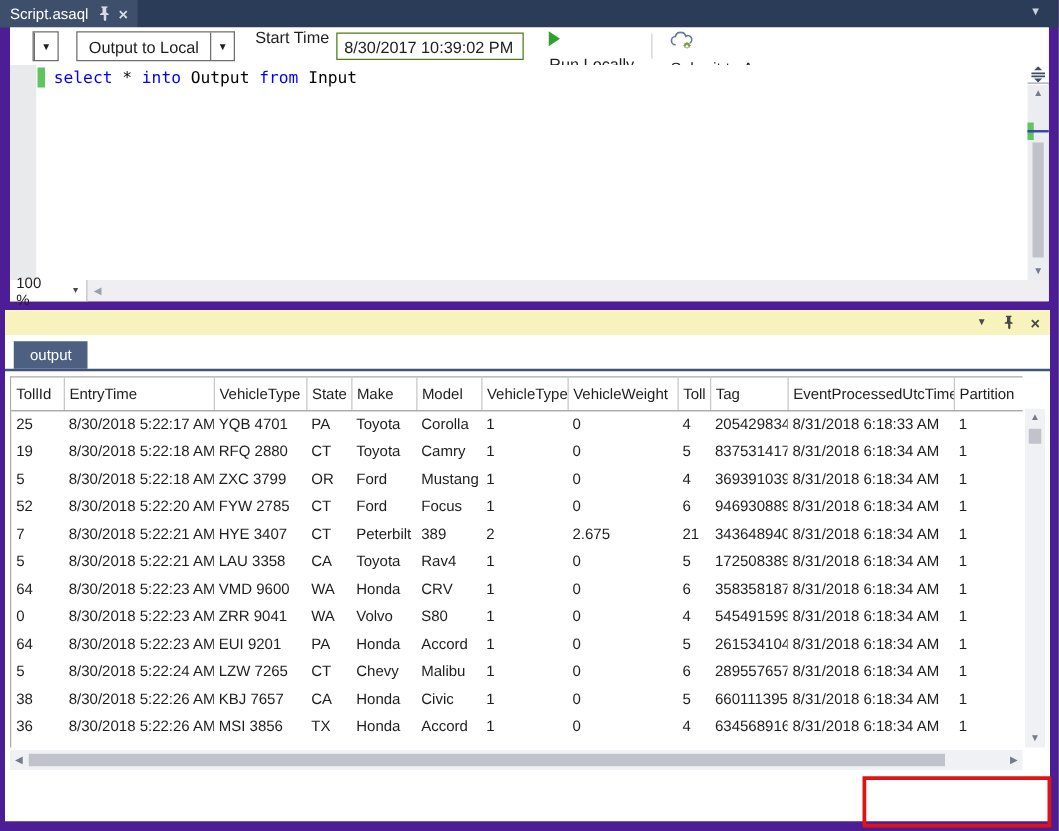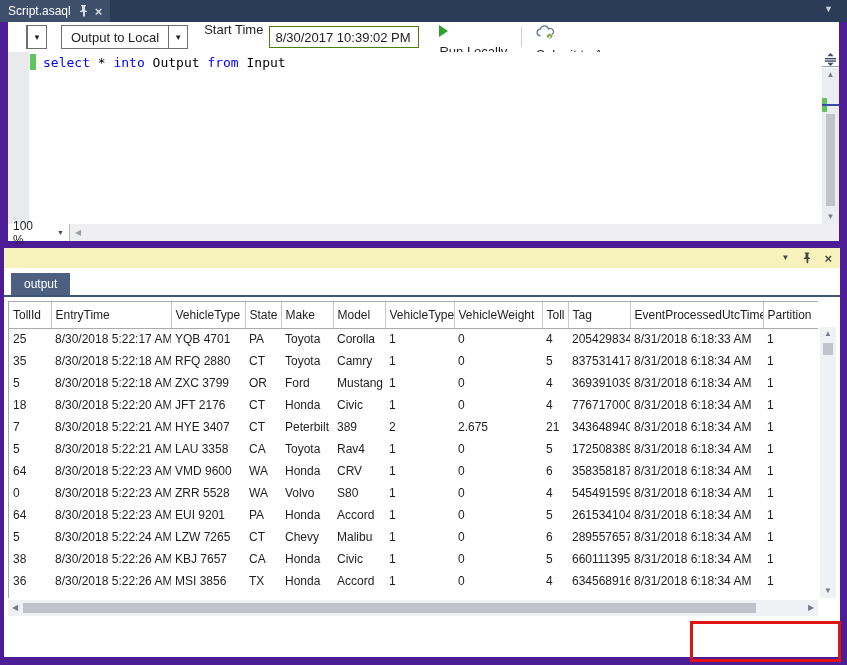--- a/index.html
+++ b/index.html
@@ -239,21 +239,21 @@
               <td>Toyota</td>
               <td>Corolla</td>
               <td>1</td>
               <td>0</td>
               <td>4</td>
               <td>205429834</td>
               <td>8/31/2018 6:18:33 AM</td>
               <td>1</td>
             </tr>
             <tr>
-              <td>35</td>
+              <td>19</td>
               <td>8/30/2018 5:22:18 AM</td>
               <td>RFQ 2880</td>
               <td>CT</td>
               <td>Toyota</td>
               <td>Camry</td>
               <td>1</td>
               <td>0</td>
               <td>5</td>
               <td>837531417</td>
               <td>8/31/2018 6:18:34 AM</td>
@@ -267,30 +267,30 @@
               <td>Ford</td>
               <td>Mustang</td>
               <td>1</td>
               <td>0</td>
               <td>4</td>
               <td>369391039</td>
               <td>8/31/2018 6:18:34 AM</td>
               <td>1</td>
             </tr>
             <tr>
-              <td>18</td>
+              <td>52</td>
               <td>8/30/2018 5:22:20 AM</td>
-              <td>JFT 2176</td>
+              <td>FYW 2785</td>
               <td>CT</td>
-              <td>Honda</td>
-              <td>Civic</td>
-              <td>1</td>
-              <td>0</td>
-              <td>4</td>
-              <td>776717000</td>
+              <td>Ford</td>
+              <td>Focus</td>
+              <td>1</td>
+              <td>0</td>
+              <td>6</td>
+              <td>946930889</td>
               <td>8/31/2018 6:18:34 AM</td>
               <td>1</td>
             </tr>
             <tr>
               <td>7</td>
               <td>8/30/2018 5:22:21 AM</td>
               <td>HYE 3407</td>
               <td>CT</td>
               <td>Peterbilt</td>
               <td>389</td>
@@ -325,21 +325,21 @@
               <td>1</td>
               <td>0</td>
               <td>6</td>
               <td>358358187</td>
               <td>8/31/2018 6:18:34 AM</td>
               <td>1</td>
             </tr>
             <tr>
               <td>0</td>
               <td>8/30/2018 5:22:23 AM</td>
-              <td>ZRR 5528</td>
+              <td>ZRR 9041</td>
               <td>WA</td>
               <td>Volvo</td>
               <td>S80</td>
               <td>1</td>
               <td>0</td>
               <td>4</td>
               <td>545491599</td>
               <td>8/31/2018 6:18:34 AM</td>
               <td>1</td>
             </tr>

